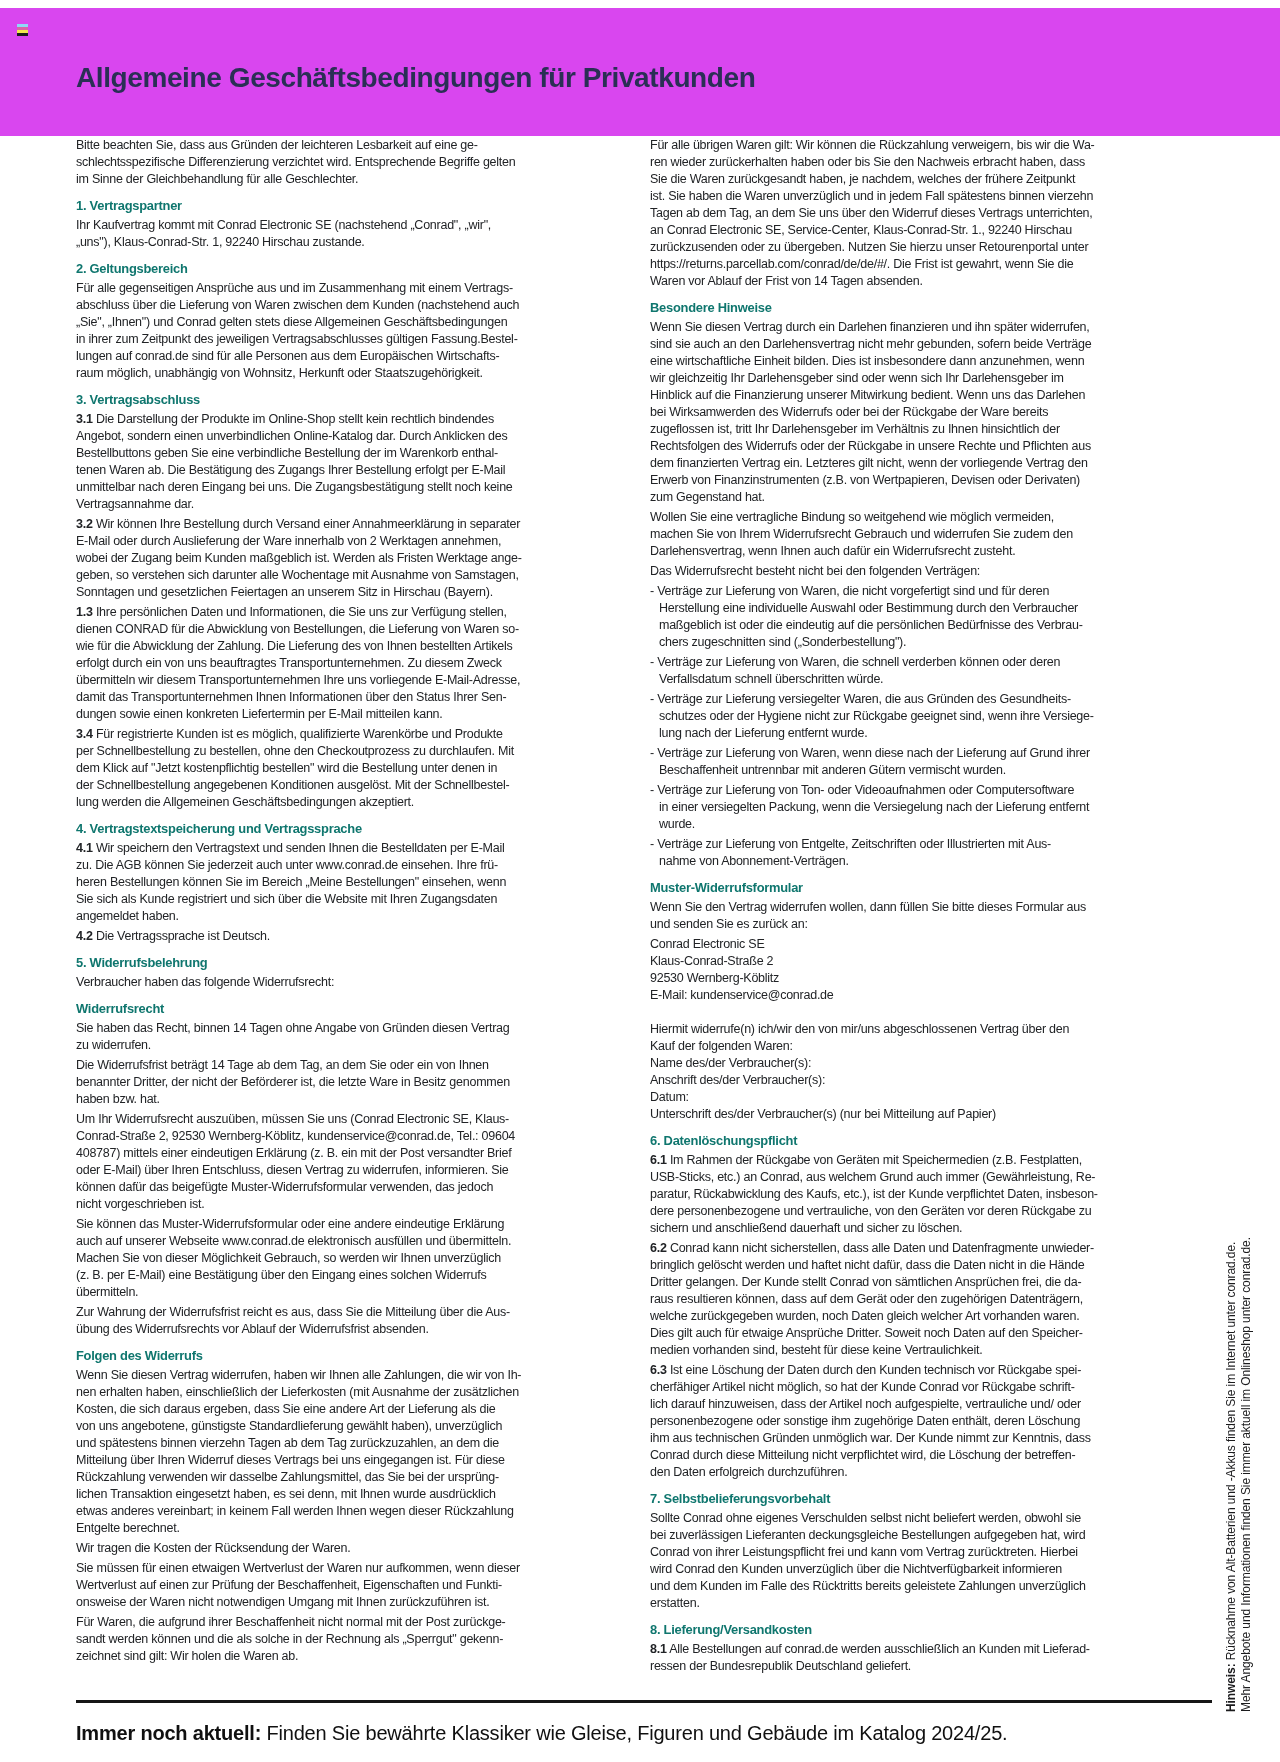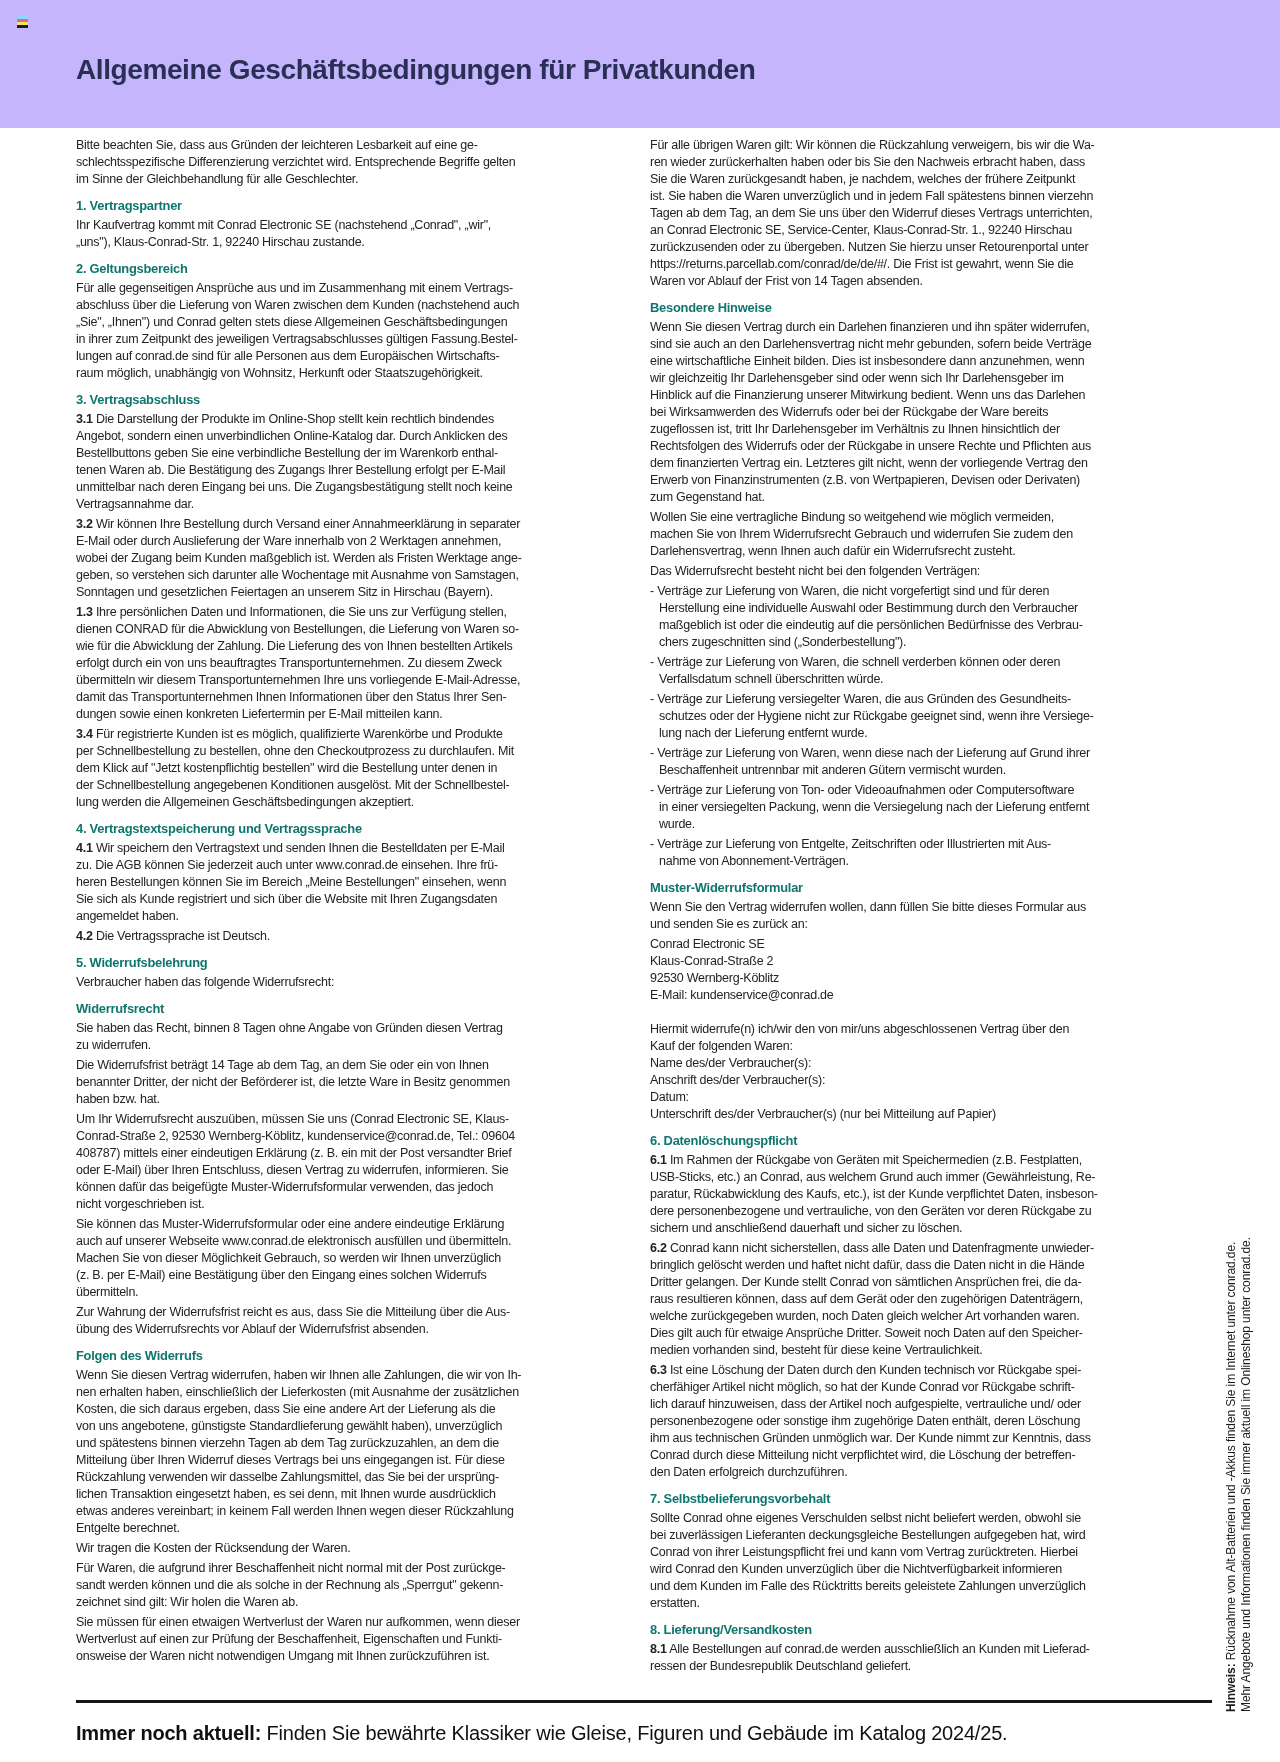--- a/index.html
+++ b/index.html
@@ -1,21 +1,21 @@
 <!DOCTYPE html>
 <html lang="de"><head>
 <meta charset="utf-8">
 <style>
   html,body{margin:0;padding:0;}
   body{
     width:1280px;height:1762px;position:relative;overflow:hidden;
     background:#ffffff;color:#212326;
     font-family:"Liberation Sans", sans-serif;
   }
-  .band{position:absolute;left:0;top:0;width:100%;height:128px;background:#c4b5fd;}
+  .band{position:absolute;left:0;top:8px;width:100%;height:128px;background:#d946ef;}
   .reg-mark{position:absolute;left:17px;top:16px;width:11px;}
   .stripe{height:3px;width:11px;}
   .title{
     position:absolute;left:76px;top:56px;margin:0;
     font-size:28px;line-height:1;font-weight:700;letter-spacing:-0.4px;
     color:#2a2f55;white-space:nowrap;
   }
   .col{position:absolute;top:137px;font-size:12.5px;line-height:17px;letter-spacing:-0.25px;}
   .col-left{left:76px;width:552px;}
   .col-right{left:650px;width:552px;}
@@ -91,21 +91,21 @@
       <div class="heading">4. Vertragstextspeicherung und Vertragssprache</div>
       <div class="para"><b>4.1</b> <span>Wir speichern den Vertragstext und senden Ihnen die Bestelldaten per E-Mail
 zu. Die AGB können Sie jederzeit auch unter www.conrad.de einsehen. Ihre frü-
 heren Bestellungen können Sie im Bereich „Meine Bestellungen" einsehen, wenn
 Sie sich als Kunde registriert und sich über die Website mit Ihren Zugangsdaten
 angemeldet haben.</span></div>
       <div class="para"><b>4.2</b> <span>Die Vertragssprache ist Deutsch.</span></div>
       <div class="heading">5. Widerrufsbelehrung</div>
       <div class="para">Verbraucher haben das folgende Widerrufsrecht:</div>
       <div class="heading">Widerrufsrecht</div>
-      <div class="para">Sie haben das Recht, binnen 8 Tagen ohne Angabe von Gründen diesen Vertrag
+      <div class="para">Sie haben das Recht, binnen 14 Tagen ohne Angabe von Gründen diesen Vertrag
 zu widerrufen.</div>
       <div class="para">Die Widerrufsfrist beträgt 14 Tage ab dem Tag, an dem Sie oder ein von Ihnen
 benannter Dritter, der nicht der Beförderer ist, die letzte Ware in Besitz genommen
 haben bzw. hat.</div>
       <div class="para">Um Ihr Widerrufsrecht auszuüben, müssen Sie uns (Conrad Electronic SE, Klaus-
 Conrad-Straße 2, 92530 Wernberg-Köblitz, kundenservice@conrad.de, Tel.: 09604
 408787) mittels einer eindeutigen Erklärung (z. B. ein mit der Post versandter Brief
 oder E-Mail) über Ihren Entschluss, diesen Vertrag zu widerrufen, informieren. Sie
 können dafür das beigefügte Muster-Widerrufsformular verwenden, das jedoch
 nicht vorgeschrieben ist.</div>
@@ -121,26 +121,26 @@
 nen erhalten haben, einschließlich der Lieferkosten (mit Ausnahme der zusätzlichen
 Kosten, die sich daraus ergeben, dass Sie eine andere Art der Lieferung als die
 von uns angebotene, günstigste Standardlieferung gewählt haben), unverzüglich
 und spätestens binnen vierzehn Tagen ab dem Tag zurückzuzahlen, an dem die
 Mitteilung über Ihren Widerruf dieses Vertrags bei uns eingegangen ist. Für diese
 Rückzahlung verwenden wir dasselbe Zahlungsmittel, das Sie bei der ursprüng-
 lichen Transaktion eingesetzt haben, es sei denn, mit Ihnen wurde ausdrücklich
 etwas anderes vereinbart; in keinem Fall werden Ihnen wegen dieser Rückzahlung
 Entgelte berechnet.</div>
       <div class="para">Wir tragen die Kosten der Rücksendung der Waren.</div>
+      <div class="para">Sie müssen für einen etwaigen Wertverlust der Waren nur aufkommen, wenn dieser
+Wertverlust auf einen zur Prüfung der Beschaffenheit, Eigenschaften und Funkti-
+onsweise der Waren nicht notwendigen Umgang mit Ihnen zurückzuführen ist.</div>
       <div class="para">Für Waren, die aufgrund ihrer Beschaffenheit nicht normal mit der Post zurückge-
 sandt werden können und die als solche in der Rechnung als „Sperrgut" gekenn-
 zeichnet sind gilt: Wir holen die Waren ab.</div>
-      <div class="para">Sie müssen für einen etwaigen Wertverlust der Waren nur aufkommen, wenn dieser
-Wertverlust auf einen zur Prüfung der Beschaffenheit, Eigenschaften und Funkti-
-onsweise der Waren nicht notwendigen Umgang mit Ihnen zurückzuführen ist.</div>
     </section>
   <section class="col col-right">
       <div class="para">Für alle übrigen Waren gilt: Wir können die Rückzahlung verweigern, bis wir die Wa-
 ren wieder zurückerhalten haben oder bis Sie den Nachweis erbracht haben, dass
 Sie die Waren zurückgesandt haben, je nachdem, welches der frühere Zeitpunkt
 ist. Sie haben die Waren unverzüglich und in jedem Fall spätestens binnen vierzehn
 Tagen ab dem Tag, an dem Sie uns über den Widerruf dieses Vertrags unterrichten,
 an Conrad Electronic SE, Service-Center, Klaus-Conrad-Str. 1., 92240 Hirschau
 zurückzusenden oder zu übergeben. Nutzen Sie hierzu unser Retourenportal unter
 https://returns.parcellab.com/conrad/de/de/#/. Die Frist ist gewahrt, wenn Sie die

